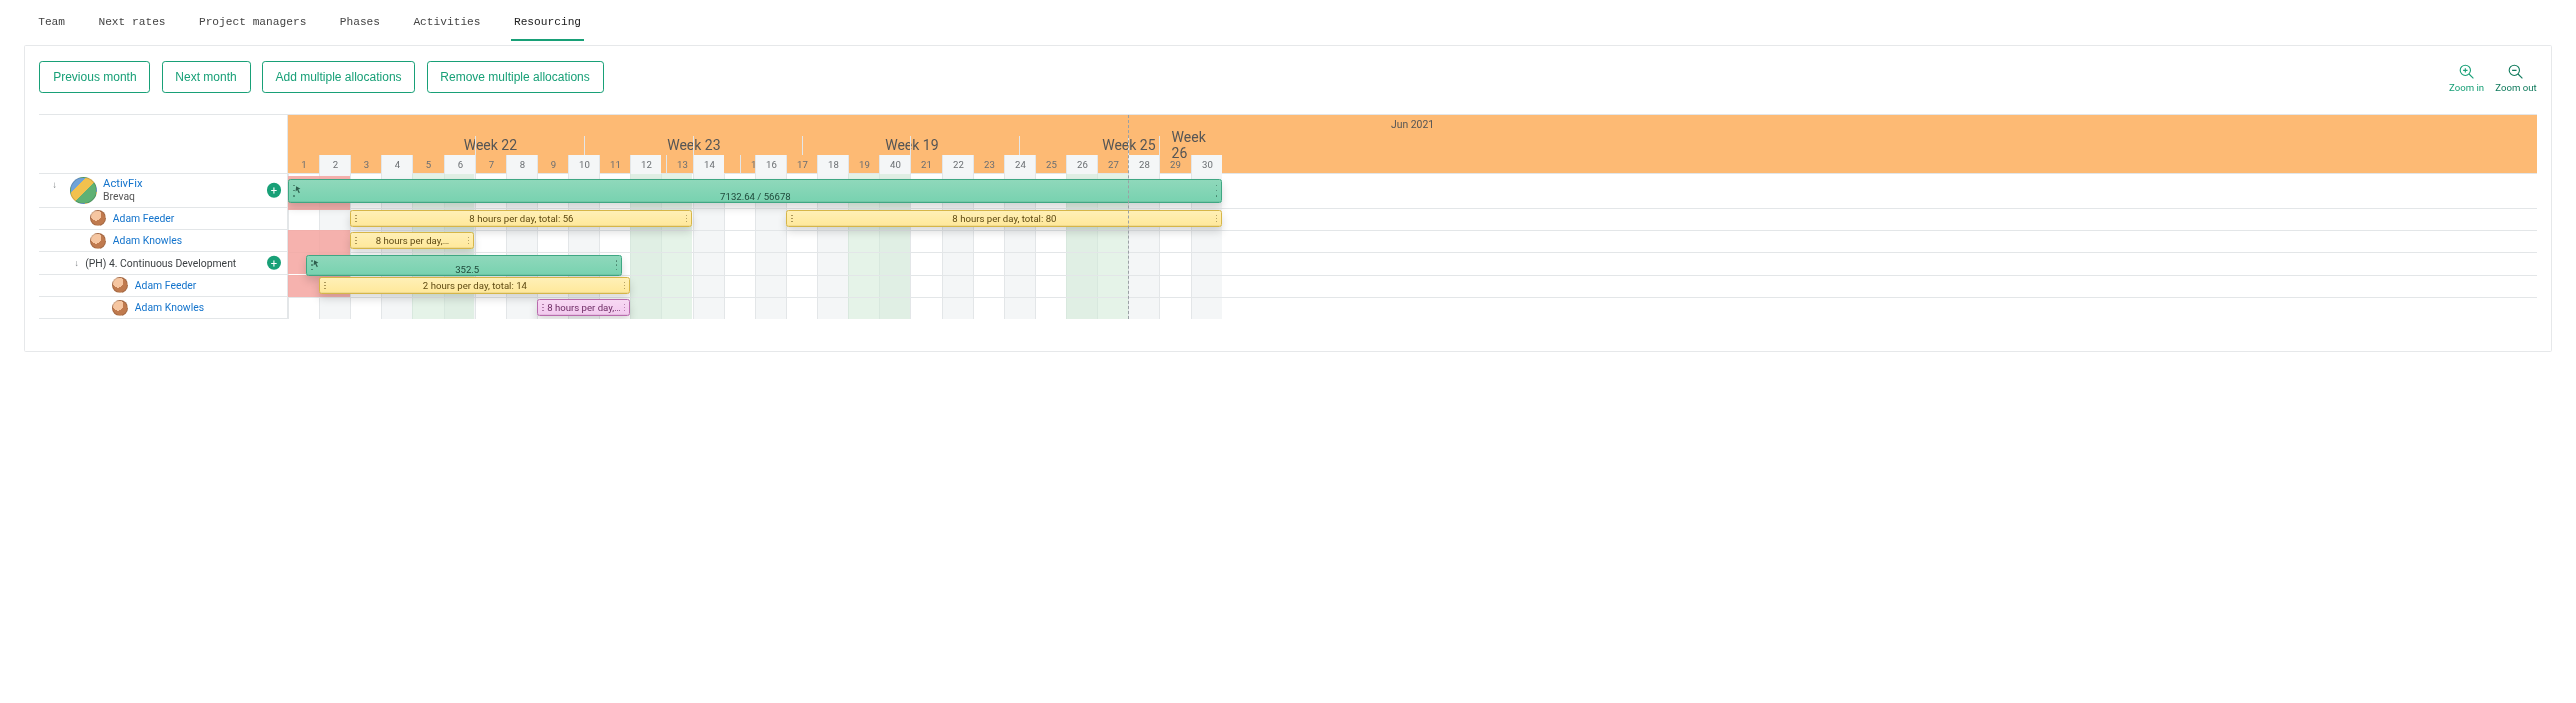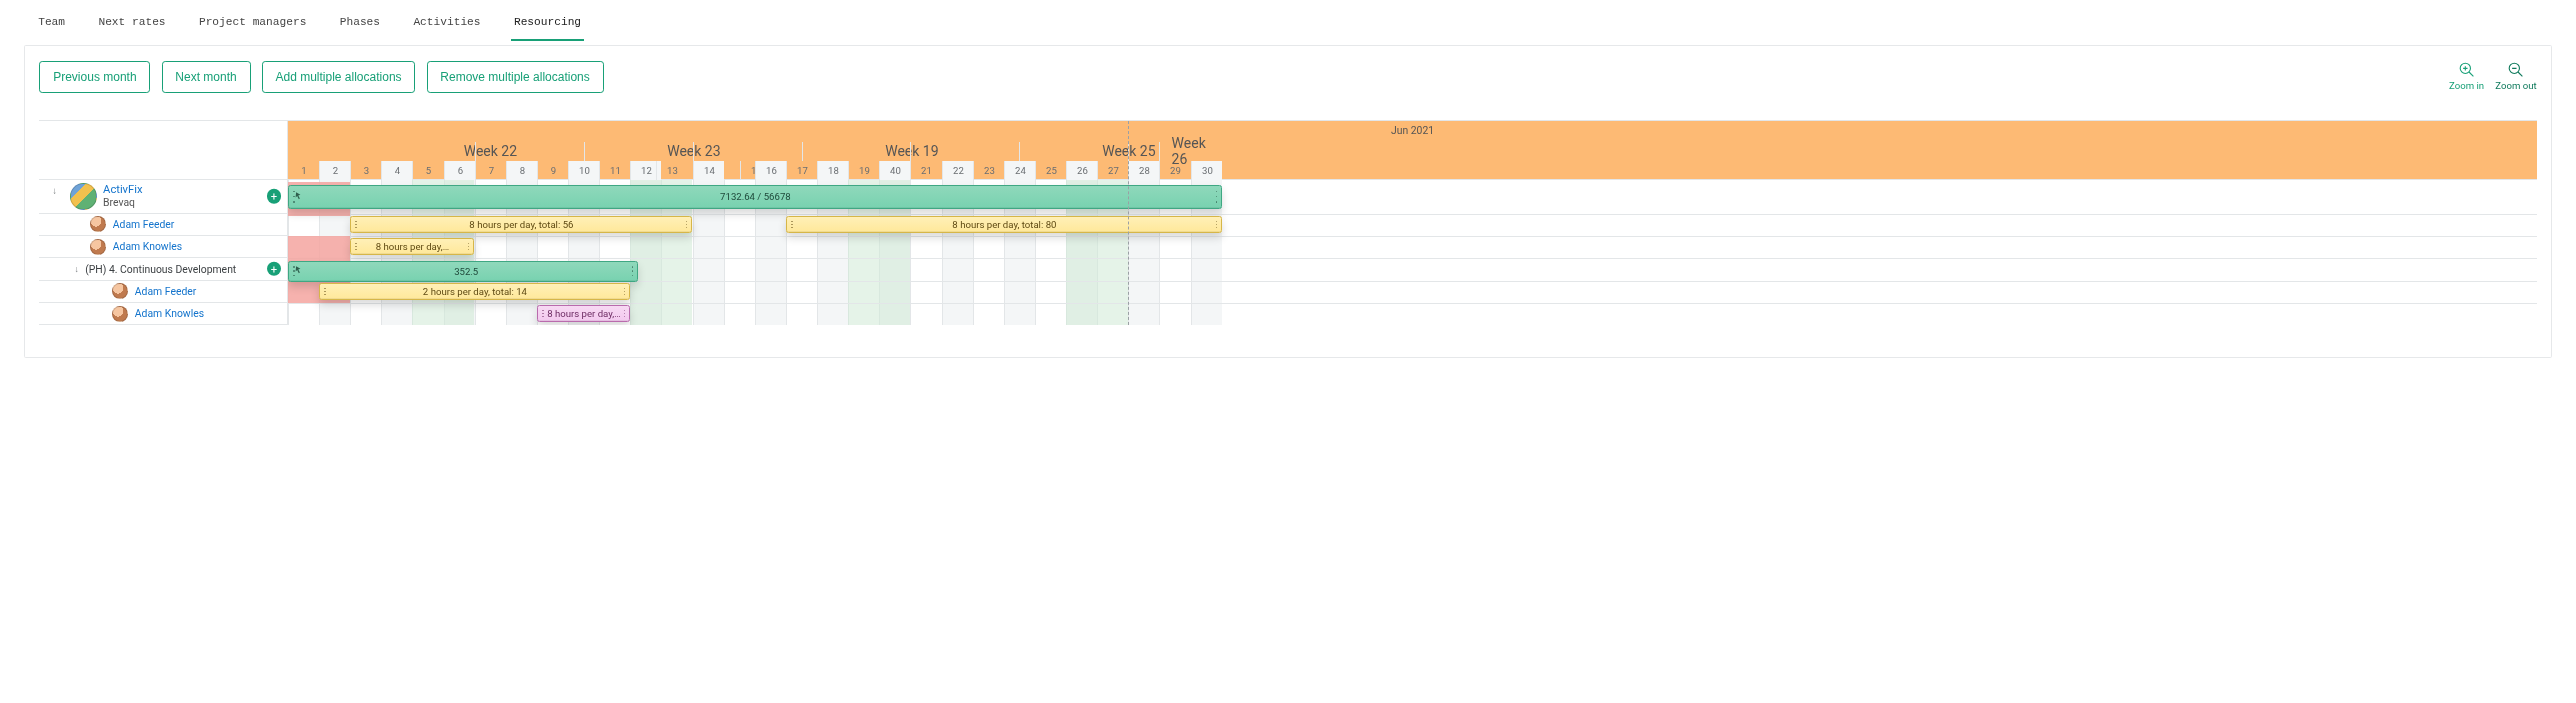--- a/index.html
+++ b/index.html
@@ -56,23 +56,23 @@
   .panel {
     margin: 3.2px 24px 24px;
     border: 0.8px solid #e6e8ea;
     border-radius: 1.6px;
     padding: 14.4px 14.4px 32px 14.4px;
     overflow: hidden;
   }
 
   .toolbar {
     display: flex;
-    align-items: flex-start;
+    align-items: flex-end;
     gap: 11.2px;
-    margin-bottom: 27px;
+    margin-bottom: 21px;
   }
   .toolbar .spacer { flex: 1; }
   .btn {
     border: 0.8px solid var(--teal);
     color: var(--teal);
     background: #fff;
     border-radius: 3.2px;
     padding: 8px 12.8px;
     font-size: 12px;
     cursor: pointer;
@@ -240,20 +240,21 @@
     box-shadow: 0 4.8px 8px rgba(0,0,0,.15), inset 0 -0.8px 0 rgba(0,0,0,.08);
     white-space: nowrap;
     padding: 0 14.4px;
     z-index: 3;
   }
   .bar.green {
     background: linear-gradient(#8fd8bb, var(--bar-green-a));
     border: 0.8px solid var(--bar-green-top);
     color: #1f4a3b;
     height: 21px;
+    align-items: flex-end;
   }
   .bar.green.big { height: 24px; }
   .bar.yellow {
     background: linear-gradient(#fff0b7, var(--bar-yellow-a));
     border: 0.8px solid var(--bar-yellow-border);
     color: #5f4a13;
   }
   .bar.pink {
     background: linear-gradient(#f7d9f3, var(--bar-pink-a));
     border: 0.8px solid var(--bar-pink-border);
@@ -382,21 +383,21 @@
             <div class="day-cell" style="left: 62px; width: 31px;">3</div>
             <div class="day-cell alt" style="left: 93px; width: 31px;">4</div>
             <div class="day-cell" style="left: 124px; width: 31px;">5</div>
             <div class="day-cell alt" style="left: 156px; width: 31px;">6</div>
             <div class="day-cell" style="left: 187px; width: 31px;">7</div>
             <div class="day-cell alt" style="left: 218px; width: 31px;">8</div>
             <div class="day-cell" style="left: 249px; width: 31px;">9</div>
             <div class="day-cell alt" style="left: 280px; width: 31px;">10</div>
             <div class="day-cell" style="left: 311px; width: 31px;">11</div>
             <div class="day-cell alt" style="left: 342px; width: 31px;">12</div>
-            <div class="day-cell" style="left: 368px; width: 31px;">13</div>
+            <div class="day-cell" style="left: 378px; width: 31px;">13</div>
             <div class="day-cell alt" style="left: 405px; width: 31px;">14</div>
             <div class="day-cell" style="left: 452px; width: 31px;">15</div>
             <div class="day-cell alt" style="left: 467px; width: 31px;">16</div>
             <div class="day-cell" style="left: 498px; width: 31px;">17</div>
             <div class="day-cell alt" style="left: 529px; width: 31px;">18</div>
             <div class="day-cell" style="left: 560px; width: 31px;">19</div>
             <div class="day-cell alt" style="left: 591px; width: 31px;">40</div>
             <div class="day-cell" style="left: 622px; width: 31px;">21</div>
             <div class="day-cell alt" style="left: 654px; width: 31px;">22</div>
             <div class="day-cell" style="left: 685px; width: 31px;">23</div>
@@ -507,21 +508,21 @@
                 <i></i>
                 <i></i>
               </span>
               <span class="grip right">
                 <i></i>
                 <i></i>
                 <i></i>
               </span>
             </div>
             <div class="red-col" style="left: 0px; width: 62px; top: 78px; height: 22.3px; bottom: auto;"></div>
-            <div class="bar green" style="left: 0px; width: 350px; top: 81px; padding-left: 20px;">
+            <div class="bar green" style="left: 18px; width: 316px; top: 81px; padding-left: 20px;">
               <span>352.5</span>
               <span class="point-icon"><svg viewBox="0 0 24 24" fill="currentColor">
                   <path d="M4 3l8 5-4 1 3 6-2 1-3-6-3 3z"></path>
                 </svg></span>
               <span class="grip left">
                 <i></i>
                 <i></i>
                 <i></i>
               </span>
               <span class="grip right">

